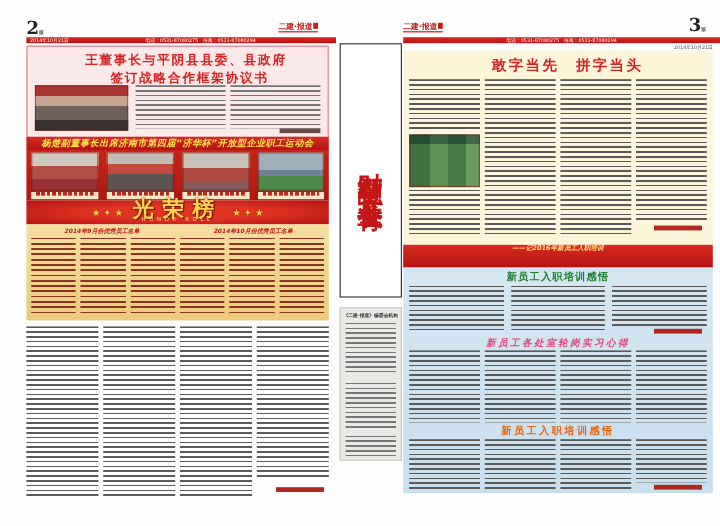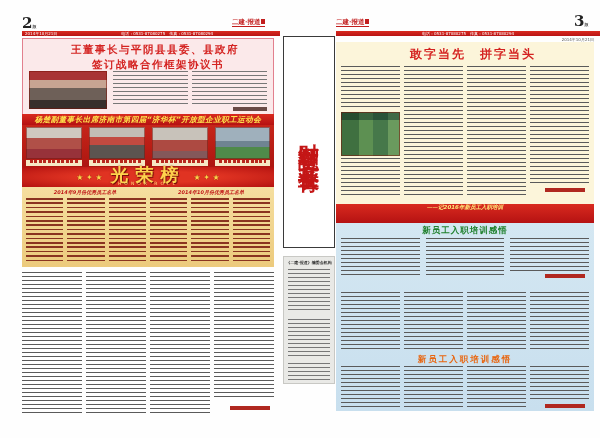--- a/index.html
+++ b/index.html
@@ -163,20 +163,21 @@
   <div class="abs" style="left:336px;top:223px;width:258px;height:188px;background:linear-gradient(180deg,#d4e7f2,#c8dfee);">
     <div style="text-align:center;color:#1d7f2a;font-weight:bold;font-size:8.5px;margin-top:2px;letter-spacing:1px;">新员工入职培训感悟</div>
     <div class="abs cols" style="left:5px;top:15px;width:248px;height:40px;gap:6px;">
       <div class="col greek"></div>
       <div class="col greek"></div>
       <div class="col" style="position:relative;">
         <div class="greek" style="height:34px;"></div>
         <div class="sig" style="bottom:0;"></div>
       </div>
     </div>
+    <div style="position:absolute;left:0;top:57px;width:100%;text-align:center;color:#e3457f;font-weight:bold;font-style:italic;font-size:8px;letter-spacing:2px;">新员工各处室轮岗实习心得</div>
     <div class="abs cols" style="left:5px;top:69px;width:248px;height:60px;">
       <div class="col greek"></div>
       <div class="col greek"></div>
       <div class="col greek"></div>
       <div class="col greek"></div>
     </div>
     <div style="position:absolute;left:0;top:131px;width:100%;text-align:center;color:#e8650f;font-weight:bold;font-size:8.5px;letter-spacing:2px;">新员工入职培训感悟</div>
     <div class="abs cols" style="left:5px;top:143px;width:248px;height:42px;">
       <div class="col greek"></div>
       <div class="col greek"></div>

